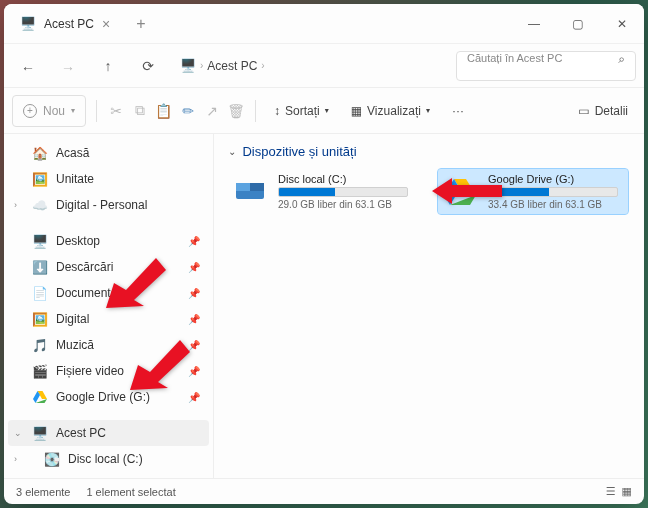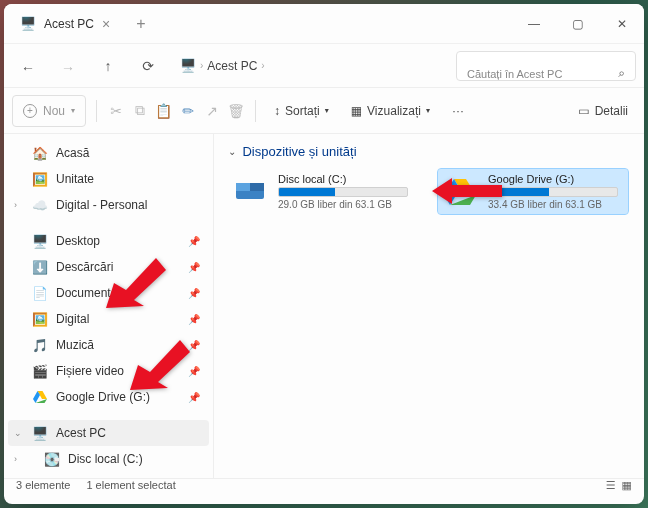--- a/index.html
+++ b/index.html
@@ -8,21 +8,21 @@
 .titlebar { height: 40px; display: flex; align-items: center; background: #fdfdfd; border-bottom: 1px solid #f0f0f0; }
 .tab { display: flex; align-items: center; gap: 8px; padding: 0 16px; height: 100%; font-size: 12px; color: #333; }
 .tab-close { font-size: 14px; color: #888; cursor: pointer; }
 .newtab { padding: 0 10px; color: #888; font-size: 16px; }
 .winctrl { margin-left: auto; display: flex; }
 .winctrl span { width: 44px; text-align: center; font-size: 12px; color: #555; }
 .toolbar1 { height: 44px; display: flex; align-items: center; gap: 8px; padding: 0 8px; border-bottom: 1px solid #eee; }
 .navbtn { width: 32px; height: 32px; display: flex; align-items: center; justify-content: center; color: #555; border-radius: 4px; font-size: 14px; }
 .breadcrumb { display: flex; align-items: center; gap: 4px; font-size: 12px; color: #444; margin-left: 8px; }
 .breadcrumb .sep { color: #aaa; font-size: 10px; }
-.searchbox { margin-left: auto; width: 180px; height: 30px; background: #fff; border: 1px solid #e0e0e0; border-radius: 4px; display: flex; align-items: flex-end; padding: 0 10px; font-size: 11px; color: #888; justify-content: space-between; }
+.searchbox { margin-left: auto; width: 180px; height: 30px; background: #fff; border: 1px solid #e0e0e0; border-radius: 4px; display: flex; align-items: flex-start; padding: 0 10px; font-size: 11px; color: #888; justify-content: space-between; }
 .toolbar2 { height: 46px; display: flex; align-items: center; gap: 6px; padding: 0 8px; border-bottom: 1px solid #eee; font-size: 12px; color: #444; }
 .tbitem { display: flex; align-items: center; gap: 5px; padding: 4px 8px; border-radius: 4px; }
 .tbicon { width: 18px; height: 18px; display: flex; align-items: center; justify-content: center; color: #666; font-size: 14px; }
 .newbtn { border: 1px solid #e0e0e0; border-radius: 4px; height: 32px; padding: 0 10px; display: flex; align-items: center; gap: 6px; color: #999; }
 .plus-circle { width: 14px; height: 14px; border: 1.5px solid #999; border-radius: 50%; display: flex; align-items: center; justify-content: center; font-size: 10px; line-height: 1; }
 .vdiv { width: 1px; height: 22px; background: #e0e0e0; margin: 0 4px; }
 .spacer { flex: 1; }
 .body { flex: 1; display: flex; overflow: hidden; }
 .sidebar { width: 210px; border-right: 1px solid #eee; padding: 6px 4px; overflow-y: auto; font-size: 12px; color: #333; }
 .navitem { display: flex; align-items: center; gap: 8px; padding: 5px 8px 5px 24px; border-radius: 4px; position: relative; }
@@ -36,21 +36,21 @@
 .section-head .chev { font-size: 10px; color: #555; }
 .drives { display: flex; flex-wrap: wrap; gap: 12px 20px; }
 .drive { display: flex; gap: 10px; width: 190px; padding: 4px; border-radius: 3px; }
 .drive.selected { background: #cce8ff; outline: 1px solid #99d1ff; }
 .drive-icon { width: 36px; height: 36px; display: flex; align-items: center; justify-content: center; }
 .drive-info { display: flex; flex-direction: column; gap: 2px; flex: 1; }
 .drive-name { font-size: 11px; color: #222; }
 .drive-bar { width: 130px; height: 10px; background: #e8e8e8; border: 1px solid #d0d0d0; border-radius: 2px; overflow: hidden; }
 .drive-bar-fill { height: 100%; background: #0078d4; }
 .drive-free { font-size: 10px; color: #666; }
-.statusbar { height: 26px; border-top: 1px solid #eee; display: flex; gap: 16px; padding: 0 12px; font-size: 11px; color: #555; }
+.statusbar { height: 26px; border-top: 1px solid #eee; display: flex; align-items: center; gap: 16px; padding: 0 12px; font-size: 11px; color: #555; }
 .viewicons { margin-left: auto; display: flex; gap: 6px; color: #666; }
 .arrow { position: absolute; z-index: 100; }
 .arrow svg { filter: drop-shadow(1px 1px 2px rgba(0,0,0,0.3)); }
 </style>
 </head>
 <body>
 
 <div class="window">
   <div class="titlebar">
     <div class="tab">

